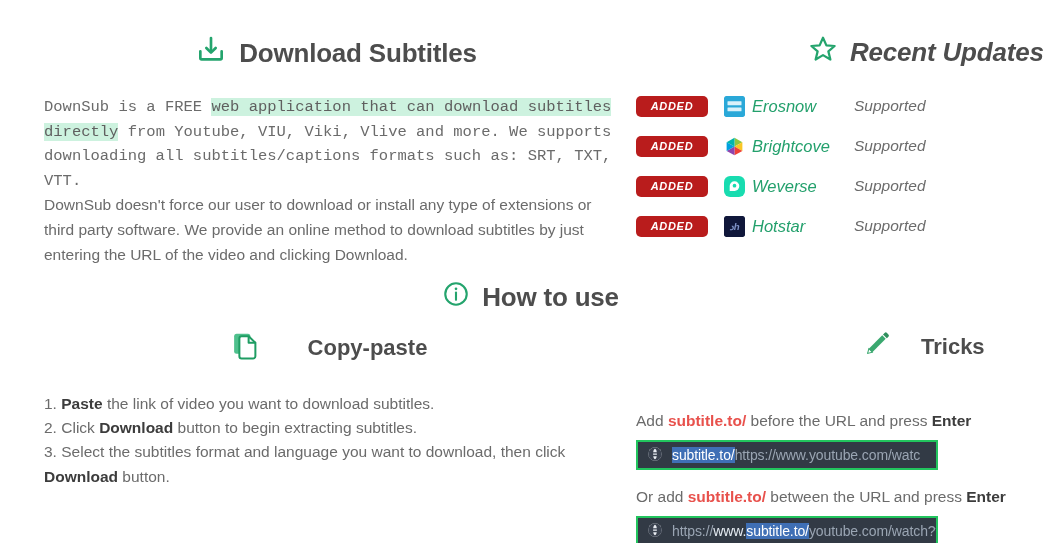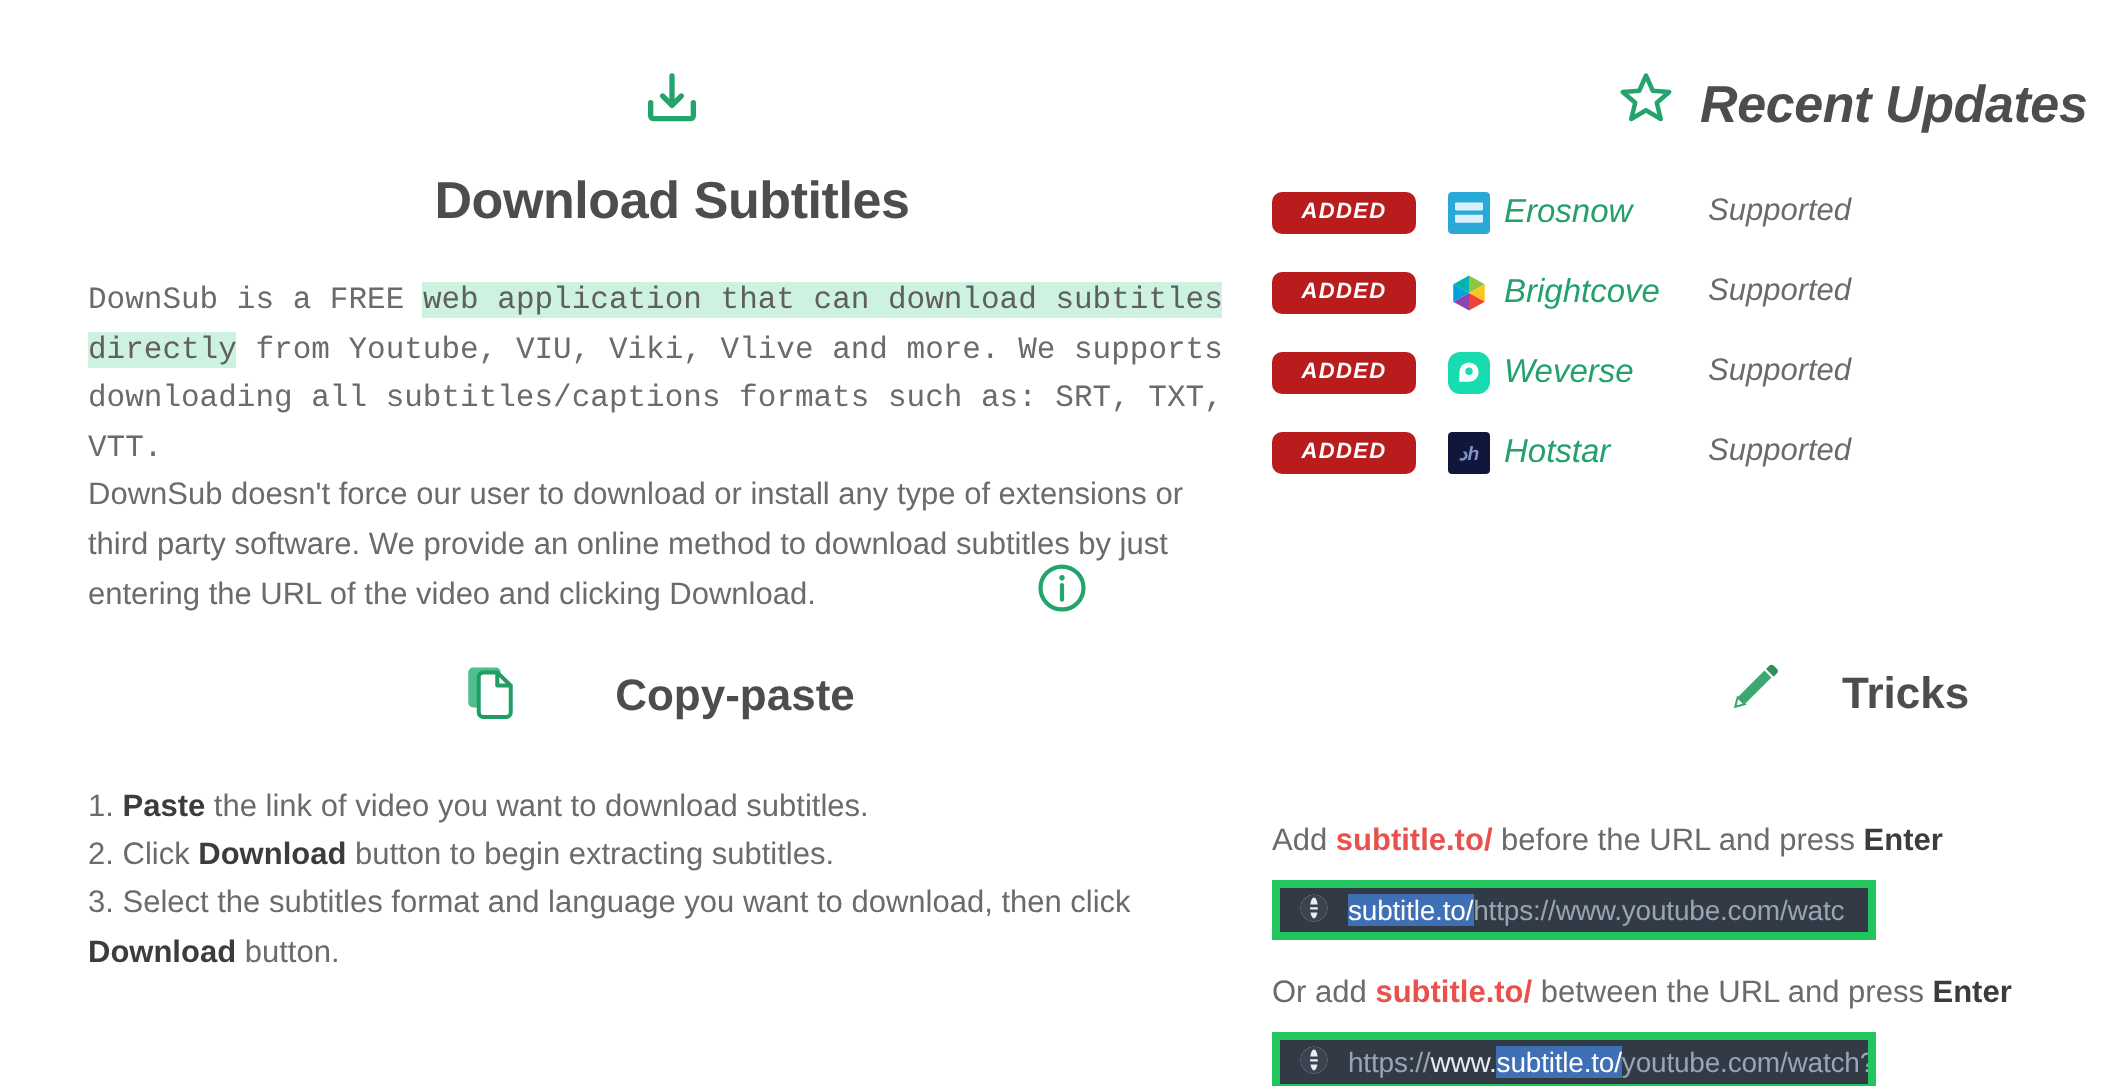--- a/index.html
+++ b/index.html
@@ -36,21 +36,21 @@
     font-size: 22px;
     font-weight: bold;
   }
 
   
   #download-col {
     position: absolute;
     left: 44px; top: 34px;
     width: 570px;
   }
-  #download-head { justify-content: center; padding-left: 14px; flex-direction: column; }
+  #download-head { justify-content: center; padding-left: 14px; }
   .intro-p {
     font-size: 15.5px;
     line-height: 24.6px;
     color: #6b6b6b;
     margin: 0;
   }
   #intro-p1 { margin-top: 22px; font-family: Liberation Mono, monospace; }
   #intro-p2 { margin-top: 0px; }
   .sel {
     background: #cdf2df;
@@ -146,21 +146,21 @@
   #tr-line1 { margin-top: 48px; }
   #tr-line2 { margin-top: 17px; }
   .brand-red { color: #e8514c; font-weight: bold; }
 
   
   .urlbar {
     margin-top: 9px;
     width: 302px;
     height: 30px;
     background: #323a45;
-    border: 4px solid #22c55e;
+    border: 2px solid #22c55e;
     border-radius: 0;
     display: flex;
     align-items: center;
     padding-left: 9px;
     box-sizing: border-box;
     overflow: hidden;
     font-size: 14px;
     white-space: nowrap;
   }
   .urlbar .globe { flex: 0 0 auto; margin-right: 9px; }
@@ -273,20 +273,21 @@
   </div>
 
   <div class="section-head" id="howto-head">
     <span class="icon">
       <svg width="28" height="28" viewBox="0 0 24 24" fill="none" stroke="#24a46d" stroke-width="1.8">
         <circle cx="12" cy="12" r="9.2"></circle>
         <circle cx="12" cy="7.6" r="1.15" fill="#24a46d" stroke="none"></circle>
         <path d="M12 10.8v6.2" stroke-linecap="round"></path>
       </svg>
     </span>
+    <span class="htext">How to use</span>
   </div>
 
   <div id="copy-col">
     <div class="sub-head" id="copy-head">
       <span class="icon">
         <svg width="30" height="30" viewBox="0 0 24 24">
           <rect x="2.5" y="3" width="13" height="16" rx="2" fill="#4fc08d"></rect>
           <path d="M8.5 5h5.6l5.4 5.2V21a1.8 1.8 0 0 1-1.8 1.8H8.5A1.8 1.8 0 0 1 6.7 21V6.8A1.8 1.8 0 0 1 8.5 5z" fill="#ffffff"></path>
           <path d="M8.5 5h5.6l5.4 5.2V21a1.8 1.8 0 0 1-1.8 1.8H8.5A1.8 1.8 0 0 1 6.7 21V6.8A1.8 1.8 0 0 1 8.5 5z" fill="none" stroke="#1f9d63" stroke-width="1.6"></path>
           <path d="M14.1 5v5.2h5.4" fill="none" stroke="#1f9d63" stroke-width="1.6" stroke-linejoin="round"></path>

